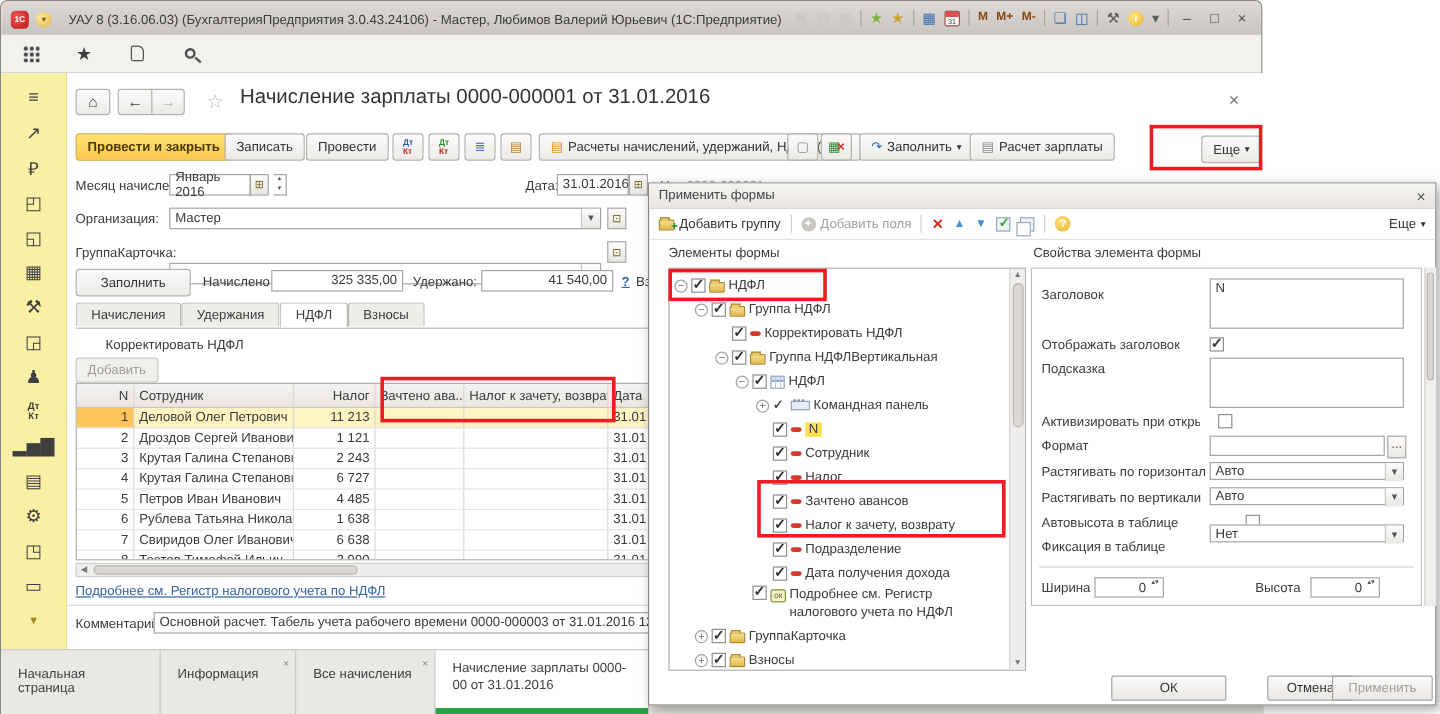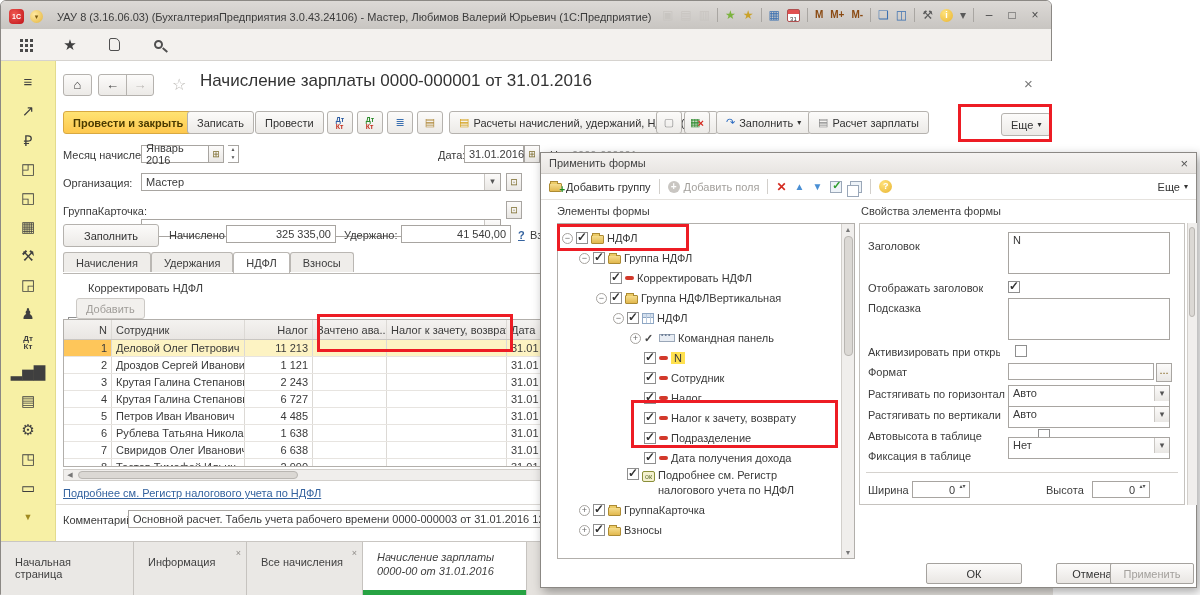--- a/index.html
+++ b/index.html
@@ -124,21 +124,21 @@
   .ico-okbtn{border:1px solid #8a8f3a;background:#f4f1cf;color:#5a6a2a;font-size:7px;line-height:9px;padding:0 2px;border-radius:2px;flex:none;margin-top:3px}
   .plaincheck{font-size:11px;font-weight:bold;color:#4a4a4a;width:12px;flex:none;line-height:12px}
   .lbl.hl{background:#ffe14f;padding:0 3px}
   .vscroll{position:absolute;right:0;top:0;width:13px;bottom:0;background:#f0eeec;border-left:1px solid #d2cfcb}
   .vscroll .a{position:absolute;left:0;width:100%;text-align:center;font-size:7px;color:#777}
   .vscroll .a.t{top:2px}.vscroll .a.b{bottom:2px}
   .vthumb{position:absolute;left:2px;width:9px;background:#dbd8d4;border:1px solid #b9b6b2;border-radius:4px}
   #props-pane{position:absolute;left:318px;top:70px;width:326px;height:282px;border:1px solid #c5c2be;background:#fff}
   .plbl{position:absolute;left:8px;font-size:11px;color:#3c3c3c;white-space:nowrap;overflow:hidden}
   .pta{position:absolute;left:148px;width:162px;border:1px solid #a8a5a1;background:#fff}
-  .psel{position:absolute;left:148px;width:162px;height:22px;border:1px solid #a8a5a1;background:#fff;padding:1px 16px 0 4px}
+  .psel{position:absolute;left:148px;width:162px;height:15px;border:1px solid #a8a5a1;background:#fff;padding:1px 16px 0 4px}
   .psel::after{content:"▾";position:absolute;right:0;top:0;width:14px;height:15px;background:linear-gradient(#fcfbfa,#e9e7e4);border-left:1px solid #c9c6c2;text-align:center;line-height:14px;font-size:9px;color:#555}
   .pspin{position:absolute;width:58px;height:17px;border:1px solid #a8a5a1;display:flex;align-items:center;justify-content:flex-end;padding-right:14px}
   .pspin::after{content:"▴▾";position:absolute;right:1px;top:0;width:11px;font-size:6px;line-height:8px;color:#555;text-align:center;word-break:break-all}
   .dlgbtn{position:absolute;height:21px;border:1px solid #a5a29e;border-radius:2px;background:linear-gradient(#fcfbfa,#e9e6e3);
     font-size:11px;color:#333;display:flex;align-items:center;justify-content:center}
   .dlgbtn.dis{color:#a3a09c}
   
   .redbox{position:absolute;border:3px solid var(--hl-red);z-index:300;pointer-events:none}
 </style>
 </head>
@@ -300,21 +300,21 @@
       <div class="abs fld num" data-name="withheld-field" style="left:345px;top:164px;width:110px">41 540,00</div>
       <div class="abs link" data-name="help-link" style="left:462px;top:168px;font-weight:bold">?</div>
       <div class="abs" data-name="contrib-label" style="left:474px;top:168px">Взносы:</div>
 
       
       <div class="abs" id="formtabs" data-name="form-tabs" style="left:7px;top:191px;height:22px"><span class="ftab" data-name="form-tab-0">Начисления</span><span class="ftab" data-name="form-tab-1">Удержания</span><span class="ftab active" data-name="form-tab-2">НДФЛ</span><span class="ftab" data-name="form-tab-3">Взносы</span></div>
       <div class="abs" style="left:7px;top:212px;width:530px;border-top:1px solid #bab7b3"></div>
 
       <div class="abs chk" data-name="correct-ndfl-checkbox" style="left:12px;top:220px"></div>
       <div class="abs" data-name="correct-ndfl-label" style="left:32px;top:221px">Корректировать НДФЛ</div>
-      <div class="abs btn disabled" data-name="add-button" style="left:20px;top:237px;height:21px">
+      <div class="abs btn disabled" data-name="add-button" style="left:7px;top:237px;height:21px">
           <span>Добавить</span>
         </div>
 
       
       <div id="grid" data-name="ndfl-table">
           <div class="trow head" data-name="table-header">
             <span class="tcell c0" data-name="column-header">N</span>
             <span class="tcell c1" data-name="column-header">Сотрудник</span>
             <span class="tcell c2" data-name="column-header">Налог</span>
             <span class="tcell c3" data-name="column-header">Зачтено ава...</span>
@@ -395,21 +395,21 @@
       <div class="abs link" data-name="details-link" style="left:7px;top:426px">Подробнее см. Регистр налогового учета по НДФЛ</div>
       <div class="abs" style="left:0;top:443px;width:540px;border-top:1px solid #dcd9d5"></div>
       <div class="abs" data-name="comment-label" style="left:7px;top:453px">Комментарий:</div>
       <div class="abs fld" data-name="comment-input" style="left:72px;top:449px;width:620px">Основной расчет. Табель учета рабочего времени 0000-000003 от 31.01.2016 12:00:00</div>
     </div>
 
     <div id="tabbar" data-name="open-windows-tabbar">
         <div class="btab" data-name="window-tab-0" style="width: 133px;"><span data-name="window-tab-label">Начальная страница</span></div>
         <div class="btab" data-name="window-tab-1" style="width: 113px;"><span data-name="window-tab-label">Информация</span><span class="x" data-name="tab-close-icon">×</span></div>
         <div class="btab" data-name="window-tab-2" style="width: 116px;"><span data-name="window-tab-label">Все начисления</span><span class="x" data-name="tab-close-icon">×</span></div>
-        <div class="btab active" data-name="window-tab-3" style="width: 164px; font-style: italic;"><span data-name="window-tab-label">Начисление зарплаты 0000-00 от 31.01.2016</span></div>
+        <div class="btab active" data-name="window-tab-3" style="width: 178px;"><span data-name="window-tab-label">Начисление зарплаты 0000-00 от 31.01.2016</span></div>
       </div>
   </div>
 
   <div id="dialog" data-name="form-settings-dialog">
     <div id="dlg-title" data-name="dialog-titlebar">
       <span data-name="dialog-title">Применить формы</span>
       <span class="x" data-name="dialog-close-icon">×</span>
     </div>
     <div id="dlg-toolbar" data-name="dialog-toolbar">
       <span class="dtb" data-name="add-group-button">
@@ -490,20 +490,26 @@
           <div class="titem" data-name="tree-item" style="padding-left: 72px;">
             <span class="exp none" data-name="expander-spacer"></span>
             <span class="chk checked" data-name="visibility-checkbox"></span>
             <span class="ico-field" data-name="field-icon"></span>
             <span class="lbl" data-name="tree-item-label">Налог</span>
           </div>
           <div class="titem" data-name="tree-item" style="padding-left: 72px;">
             <span class="exp none" data-name="expander-spacer"></span>
             <span class="chk checked" data-name="visibility-checkbox"></span>
             <span class="ico-field" data-name="field-icon"></span>
+            <span class="lbl" data-name="tree-item-label">Зачтено авансов</span>
+          </div>
+          <div class="titem" data-name="tree-item" style="padding-left: 72px;">
+            <span class="exp none" data-name="expander-spacer"></span>
+            <span class="chk checked" data-name="visibility-checkbox"></span>
+            <span class="ico-field" data-name="field-icon"></span>
             <span class="lbl" data-name="tree-item-label">Налог к зачету, возврату</span>
           </div>
           <div class="titem" data-name="tree-item" style="padding-left: 72px;">
             <span class="exp none" data-name="expander-spacer"></span>
             <span class="chk checked" data-name="visibility-checkbox"></span>
             <span class="ico-field" data-name="field-icon"></span>
             <span class="lbl" data-name="tree-item-label">Подразделение</span>
           </div>
           <div class="titem" data-name="tree-item" style="padding-left: 72px;">
             <span class="exp none" data-name="expander-spacer"></span>

